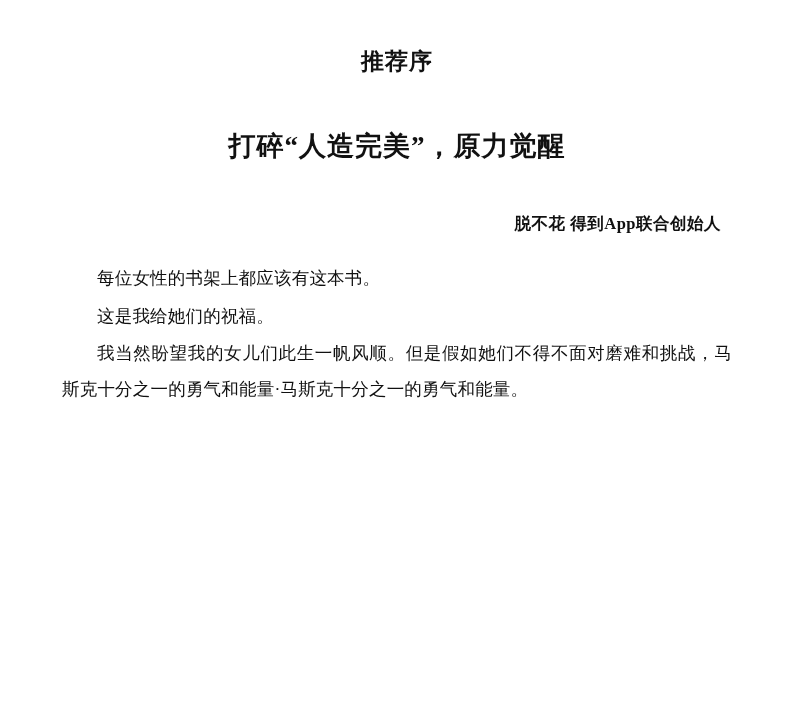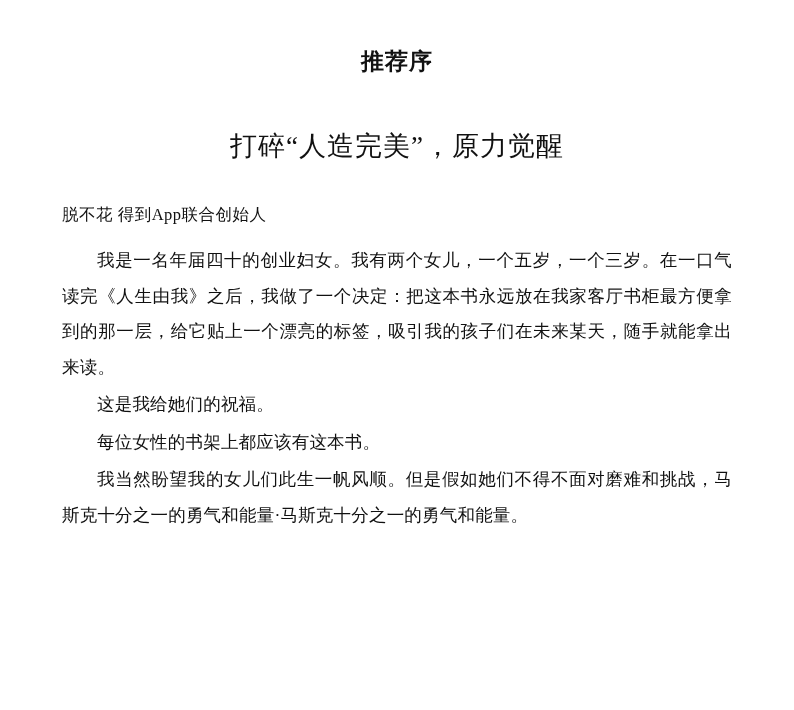--- a/index.html
+++ b/index.html
@@ -26,30 +26,31 @@
     font-size: 23px;
     font-weight: bold;
     letter-spacing: 1px;
     margin: 0;
     padding-top: 47px;
     line-height: 1.3;
   }
   .doc-subtitle {
     text-align: center;
     font-size: 27px;
-    font-weight: normal;
+    font-weight: bold;
     letter-spacing: 1px;
     margin: 0;
     padding-top: 52px;
     line-height: 1.3;
   }
   .byline {
+    text-align: right;
     font-size: 16.5px;
-    font-weight: normal;
-    margin: 0;
+    font-weight: bold;
+    margin: 9px;
     padding-top: 40px;
     padding-right: 2px;
     letter-spacing: 0.5px;
   }
   .body-block {
     padding-top: 17px;
   }
   p.para {
     margin: 0 0 0 0;
     font-size: 17.5px;
@@ -68,19 +69,18 @@
 
 <div class="page">
 
   <h1 class="doc-title">推荐序</h1>
 
   <h2 class="doc-subtitle">打碎“人造完美”，原力觉醒</h2>
 
   <div class="byline">脱不花  得到App联合创始人</div>
 
   <div class="body-block">
-    <p class="para">我是一名年届四十的创业妇女。我有两个女儿，一个五岁，一个三岁。在一口气读完《人生由我》之后，我做了一个决定：把这本书永远放在我家客厅书柜最方便拿到的那一层，给它贴上一个漂亮的标签，吸引我的孩子们在未来某天，随手就能拿出来读。</p>
+    <p class="para">每位女性的书架上都应该有这本书。</p>
     <p class="para">这是我给她们的祝福。</p>
-    <p class="para">每位女性的书架上都应该有这本书。</p>
     <p class="para">我当然盼望我的女儿们此生一帆风顺。但是假如她们不得不面对磨难和挑战，马斯克十分之一的勇气和能量·马斯克十分之一的勇气和能量。</p>
   </div>
 
 </div>
 
 </body></html>

